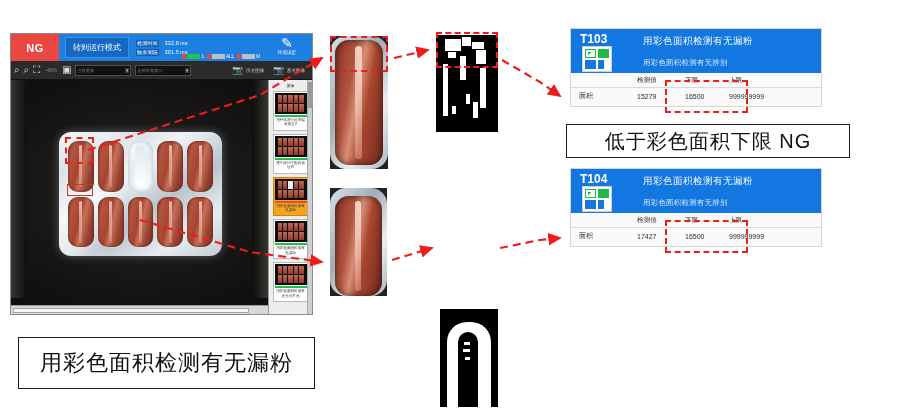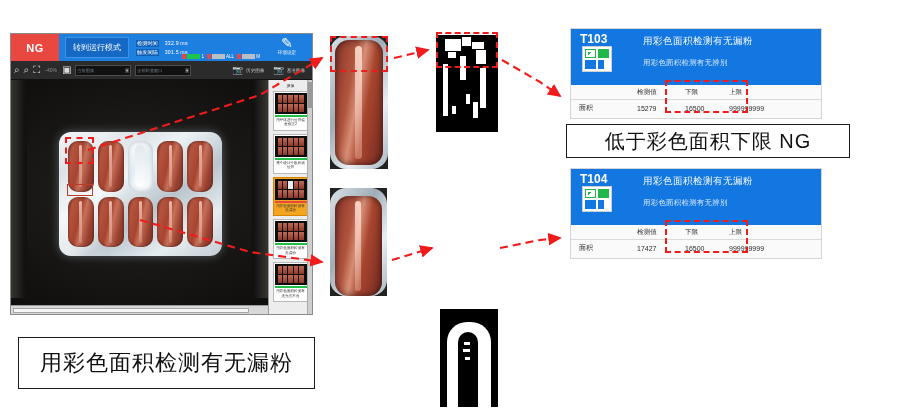--- a/index.html
+++ b/index.html
@@ -114,21 +114,21 @@
     background: linear-gradient(120deg,#d9e2e8,#9fadb7 40%,#e8eff3 70%,#aab6bf); }
 
   .binimg { background:#ffffff; overflow:hidden; position:relative; }
   .binimg .blk { position:absolute; background:#000; }
   .binimg .wht { position:absolute; background:#fff; }
 
   .dashbox { position:absolute; border: 2px dashed #f01c1c; }
 
   
   .tpanel { position:absolute; width: 252px; background:#fafafa; border:1px solid #d5d5d5; }
-  .tp-head { position:relative; height: 56px; background:#1277e0; }
+  .tp-head { position:relative; height: 44px; background:#1277e0; }
   .tp-id { position:absolute; left: 9px; top: 3px; color:#fff; font-size: 12px; font-weight: bold; }
   .tp-tile { position:absolute; left: 11px; top: 17px; width: 30px; height: 26px; background:#fff;
     border:1px solid #cfcfcf; padding: 2px; display:grid; grid-template-columns:1fr 1fr;
     grid-template-rows:1fr 1fr; gap:2px; }
   .tp-tile .c1 { border:1.4px solid #21b84a; position:relative; }
   .tp-tile .c1::after{content:"";position:absolute;left:2px;top:2px;right:2px;bottom:2px;
     background:linear-gradient(135deg,#21b84a 40%,transparent 41%);}
   .tp-tile .c2 { background:#21b84a; }
   .tp-tile .c3 { background:#1277e0; }
   .tp-tile .c4 { background:#1277e0; width:55%; justify-self:start; }

